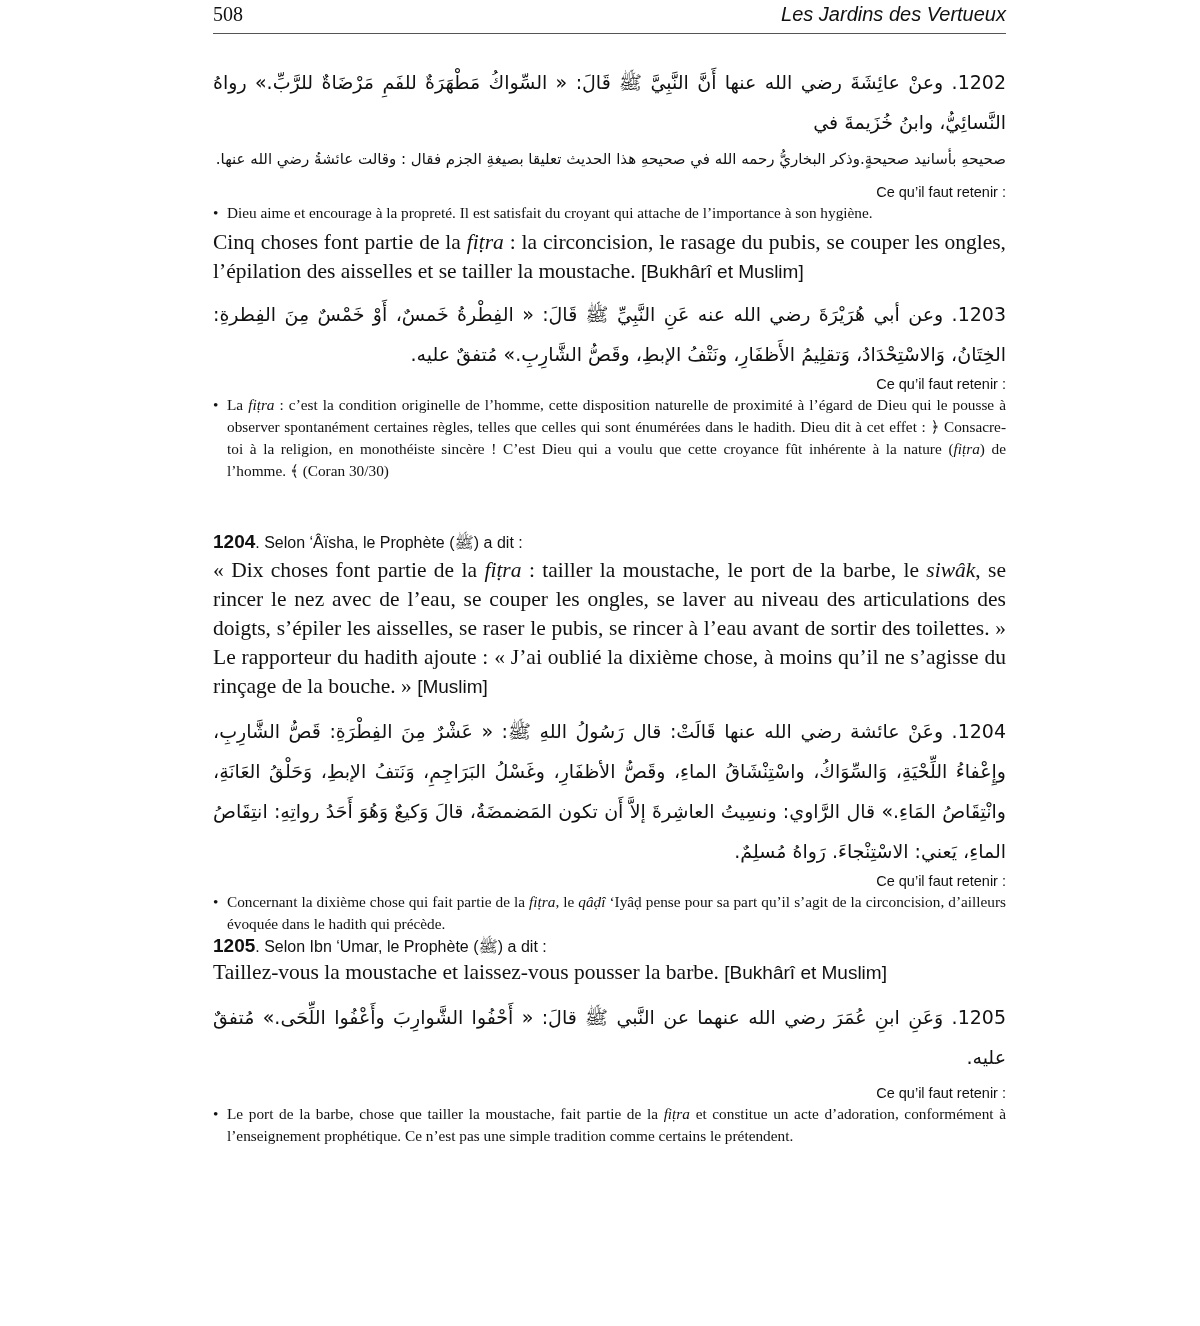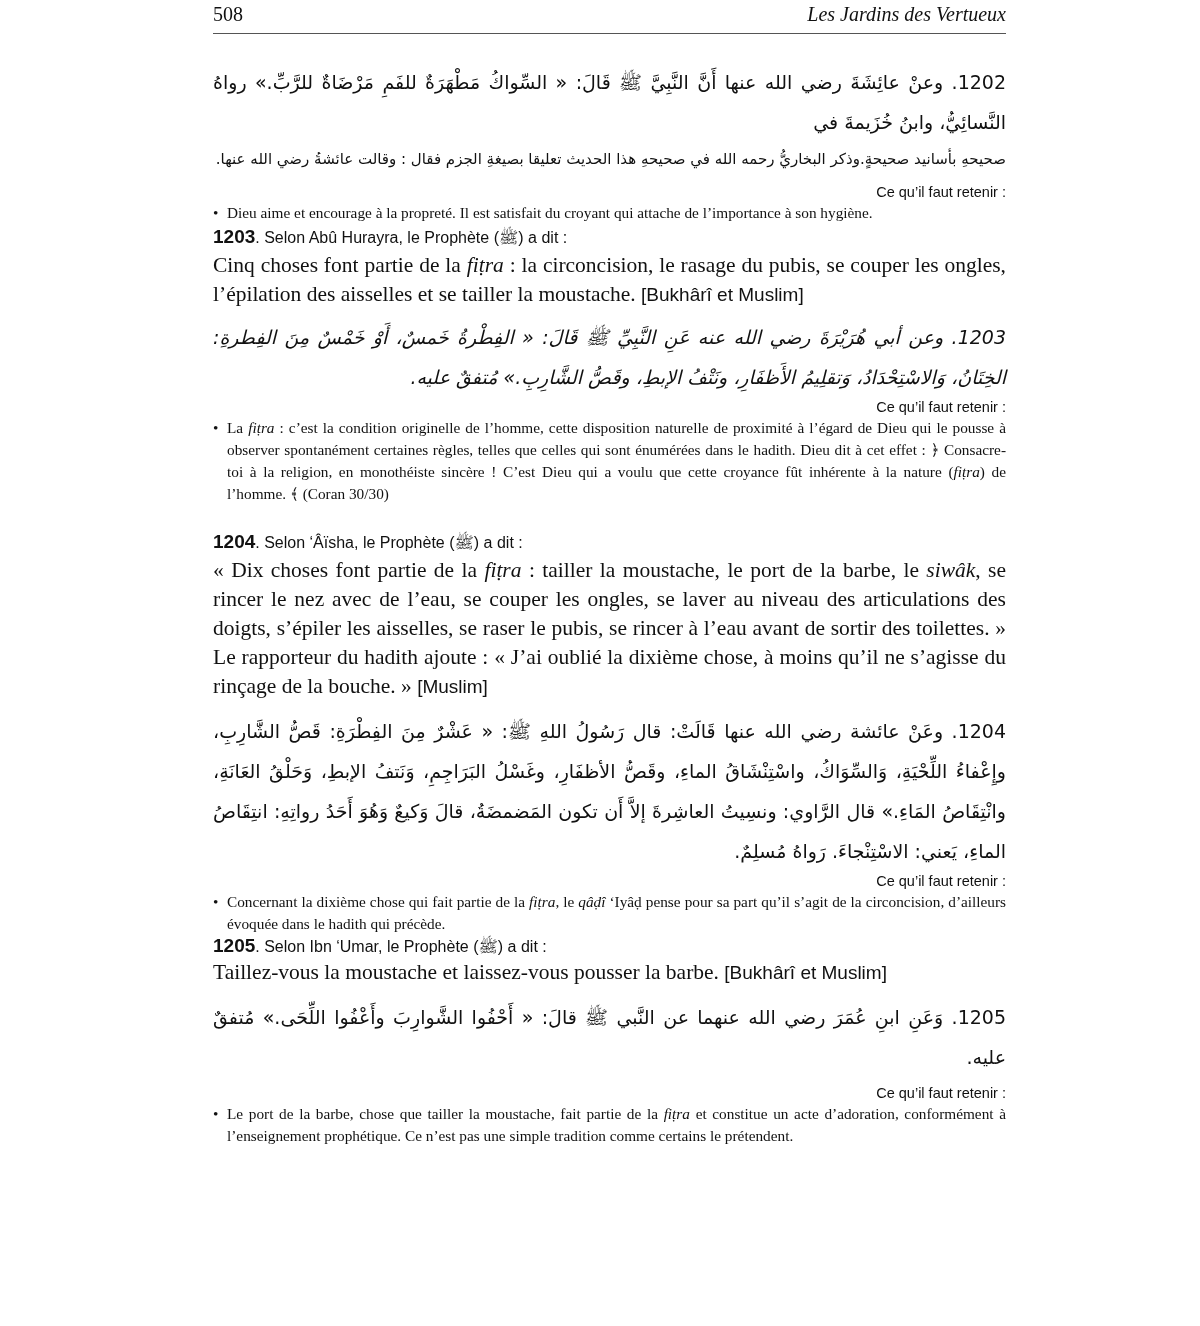--- a/index.html
+++ b/index.html
@@ -1,20 +1,20 @@
 <!DOCTYPE html>
 <html><head>
 <meta charset="utf-8">
 <style>
   html, body { margin: 0; padding: 0; background: #ffffff; }
   body { width: 1200px; height: 1326px; position: relative; overflow: hidden; color: #111; }
   .page { position: absolute; left: 213px; top: 0; width: 793px; }
   .running-head { position: relative; height: 33px; border-bottom: 1.5px solid #555; }
   .page-number { position: absolute; left: 0; top: 3px; font-family: "Liberation Serif", serif; font-size: 20px; }
-  .book-title { position: absolute; right: 0; top: 3px; font-family: Liberation Serif, serif; font-style: italic; font-size: 20px; }
+  .book-title { position: absolute; right: 0; top: 3px; font-family: Liberation Sans, sans-serif; font-style: italic; font-size: 20px; }
   .arabic { direction: rtl; text-align: justify; text-align-last: right; font-family: "DejaVu Sans", sans-serif; font-size: 19px; line-height: 40px; }
   .arabic.small { font-size: 15px; line-height: 34px; }
   .retain-label { font-family: "Liberation Sans", sans-serif; font-size: 14.5px; margin: 0; line-height: 20px; text-align: right; }
   .bullet { display: flex; font-family: "Liberation Serif", serif; font-size: 15.3px; line-height: 22px; text-align: justify; }
   .bullet .dot { width: 14px; flex: 0 0 14px; }
   .bullet .txt { flex: 1; }
   .hadith-head { font-family: "Liberation Sans", sans-serif; font-size: 16px; line-height: 22px; }
   .hadith-head .num { font-weight: bold; font-size: 19px; }
   .fr { font-family: "Liberation Serif", serif; font-size: 21.5px; line-height: 29px; text-align: justify; }
   .source { font-family: "Liberation Sans", sans-serif; font-size: 19px; }
@@ -34,23 +34,22 @@
     <div class="arabic">1202. وعنْ عائِشَةَ رضي الله عنها أَنَّ النَّبِيَّ ﷺ قَالَ: « السِّواكُ مَطْهَرَةٌ للفَمِ مَرْضَاةٌ للرَّبِّ.» رواهُ النَّسائِيُّ، وابنُ خُزَيمةَ في</div>
     <div class="arabic small">صحيحهِ بأسانيد صحيحةٍ.وذكر البخاريُّ رحمه الله في صحيحهِ هذا الحديث تعليقا بصيغةِ الجزم فقال : وقالت عائشةُ رضي الله عنها.</div>
     <p class="retain-label" style="margin-top:6px;">Ce qu’il faut retenir :</p>
     <div class="bullet">
       <span class="dot">•</span>
       <span class="txt">Dieu aime et encourage à la propreté. Il est satisfait du croyant qui attache de l’importance à son hygiène.</span>
     </div>
   </div>
 
   <div class="sec" style="top:226px;">
-    <div class="hadith-head"><span class="num">1203</span><span>. Selon Abû Hurayra, le Prophète (ﷺ) a dit :</span></div>
     <div class="fr" style="margin-top:2px;"><span>Cinq choses font partie de la </span><em>fiṭra</em><span> : la circoncision, le rasage du pubis, se couper les ongles, l’épilation des aisselles et se tailler la moustache. </span><span class="source">[Bukhârî et Muslim]</span></div>
-    <div class="arabic" style="margin-top:8px;font-style:italic;">1203. وعن أبي هُرَيْرَةَ رضي الله عنه عَنِ النَّبِيِّ ﷺ قَالَ: « الفِطْرةُ خَمسٌ، أَوْ خَمْسٌ مِنَ الفِطرةِ: الخِتَانُ، وَالاسْتِحْدَادُ، وَتقلِيمُ الأَظفَارِ، ونَتْفُ الإبطِ، وقَصُّ الشَّارِبِ.» مُتفقٌ عليه.</div>
+    <div class="arabic" style="margin-top:8px;">1203. وعن أبي هُرَيْرَةَ رضي الله عنه عَنِ النَّبِيِّ ﷺ قَالَ: « الفِطْرةُ خَمسٌ، أَوْ خَمْسٌ مِنَ الفِطرةِ: الخِتَانُ، وَالاسْتِحْدَادُ، وَتقلِيمُ الأَظفَارِ، ونَتْفُ الإبطِ، وقَصُّ الشَّارِبِ.» مُتفقٌ عليه.</div>
     <p class="retain-label">Ce qu’il faut retenir :</p>
     <div class="bullet">
       <span class="dot">•</span>
       <span class="txt"><span>La </span><em>fiṭra</em><span> : c’est la condition originelle de l’homme, cette disposition naturelle de proximité à l’égard de Dieu qui le pousse à observer spontanément certaines règles, telles que celles qui sont énumérées dans le hadith. Dieu dit à cet effet : ﴿ Consacre-toi à la religion, en monothéiste sincère ! C’est Dieu qui a voulu que cette croyance fût inhérente à la nature (</span><em>fiṭra</em><span>) de l’homme. ﴾ (Coran 30/30)</span></span>
     </div>
   </div>
 
   <div class="sec" style="top:531px;">
     <div class="hadith-head"><span class="num">1204</span><span>. Selon ‘Âïsha, le Prophète (ﷺ) a dit :</span></div>
     <div class="fr" style="margin-top:2px;"><span>« Dix choses font partie de la </span><em>fiṭra</em><span> : tailler la moustache, le port de la barbe, le </span><em>siwâk</em><span>, se rincer le nez avec de l’eau, se couper les ongles, se laver au niveau des articulations des doigts, s’épiler les aisselles, se raser le pubis, se rincer à l’eau avant de sortir des toilettes. » Le rapporteur du hadith ajoute : « J’ai oublié la dixième chose, à moins qu’il ne s’agisse du rinçage de la bouche. » </span><span class="source">[Muslim]</span></div>

